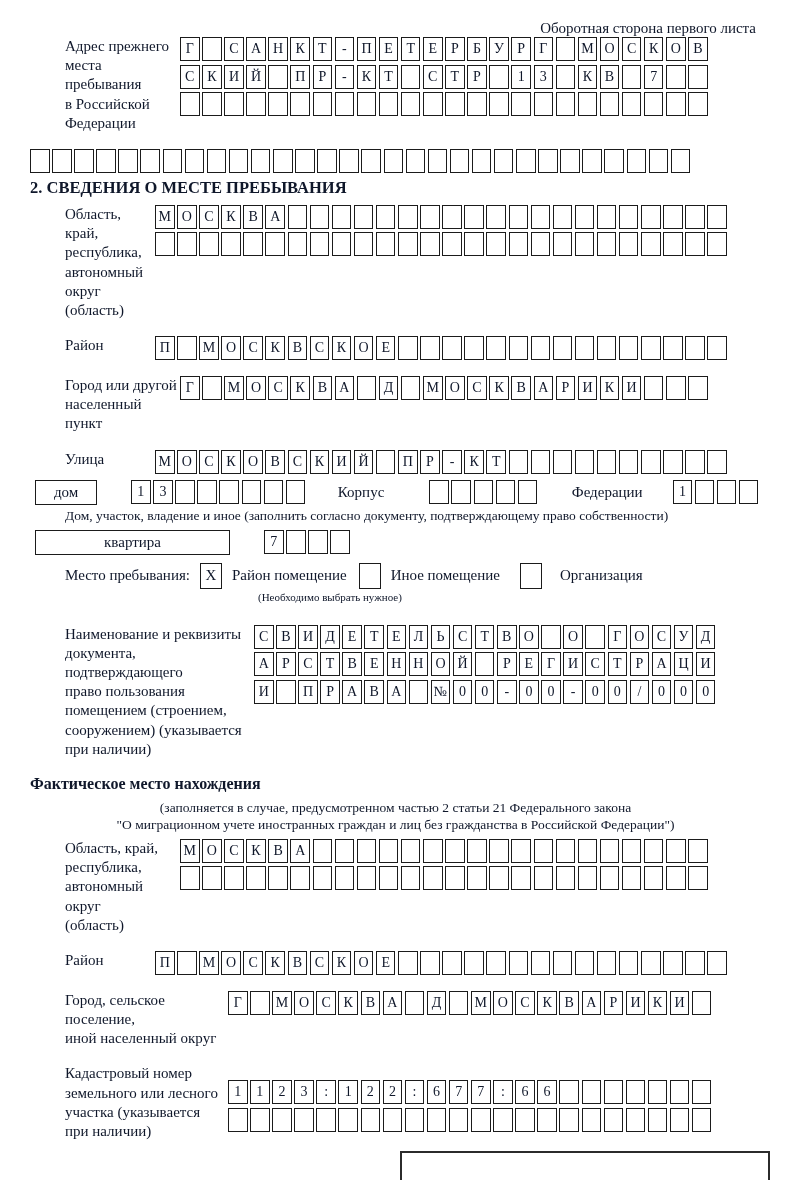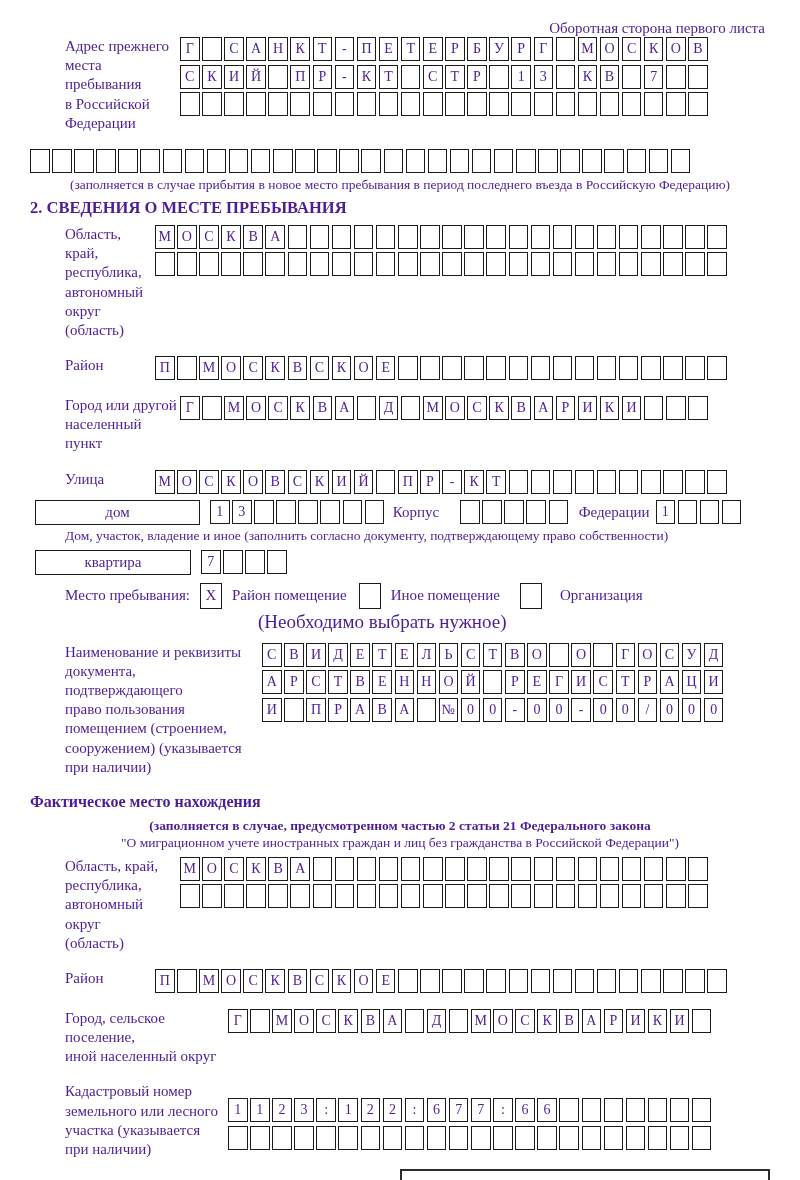--- a/index.html
+++ b/index.html
@@ -1,21 +1,21 @@
 <!DOCTYPE html>
 <html><head>
 <meta charset="utf-8">
 <style>
   * { box-sizing: border-box; margin: 0; padding: 0; }
   html, body { background: #ffffff; }
   .page {
     width: 800px; height: 1180px; margin: 0 auto; background: #fff;
     font-family: "Liberation Serif", "DejaVu Serif", serif;
-    color: #4c1d95; position: relative; overflow: hidden;
-    padding: 20px 30px 0 30px; font-size: 15px;
+    color: #0f172a; position: relative; overflow: hidden;
+    padding: 20px 39px 0 30px; font-size: 15px;
   }
   .header-note { text-align: right; padding-right: 5px; font-size: 15px; }
   .lines { white-space: pre-line; line-height: 1.28; }
   .frow { display: flex; align-items: flex-start; }
   .flabel { flex: 0 0 auto; padding-left: 35px; line-height: 1.28; }
   .cellcol > .cellrow { margin-bottom: 3.5px; }
   .cellrow { display: flex; }
   .cell {
     width: 19.5px; height: 24px; flex: 0 0 auto;
     border: 1.6px solid #1b1b1b; margin-right: 2.6px; background: #fff;
@@ -30,23 +30,23 @@
   .note-left { font-size: 13.5px; margin: 3px 0 6px 35px; }
   .sec-title { text-align: left; font-weight: bold; font-size: 16.5px; margin: 5px 0 7px 0; }
   .chk {
     width: 22px; height: 26px; border: 1.6px solid #1b1b1b; background: #fff;
     display: inline-flex; align-items: center; justify-content: center;
     font-size: 15px; flex: 0 0 auto;
   }
   .stay-row { display: flex; align-items: center; margin: 8px 0 2px 35px; }
   .stay-row .gap-s { margin: 0 10px 0 12px; }
   .inline-lbl { white-space: nowrap; }
-  .house-row { display: flex; align-items: center; margin: 6px 0 0 5px; }
+  .house-row { display: flex; align-items: center; margin: 6px 0 0 5px; gap: 24px; }
   .stamp-box { width: 370px; height: 175px; border: 2px solid #2b2b2b; margin: 10px 0 0 370px; background: #fff; }
-  .mt2 { margin-top: 16px; } .mt4 { margin-top: 4px; gap: 8px; } .mt6 { margin-top: 6px; } .mt8 { margin-top: 0; }
+  .mt2 { margin-top: 16px; } .mt4 { margin-top: 4px; } .mt6 { margin-top: 6px; } .mt8 { margin-top: 0; }
 </style>
 </head>
 <body>
 
 <div class="page">
 
   <div class="header-note">Оборотная сторона первого листа</div>
 
   <div class="frow mt8">
     <div class="flabel lines" style="width:150px;">Адрес прежнего
@@ -159,21 +159,20 @@
       <span class="cell"></span>
       <span class="cell"></span>
       <span class="cell"></span>
       <span class="cell"></span>
       <span class="cell"></span>
       <span class="cell"></span>
       <span class="cell"></span>
       <span class="cell"></span>
       <span class="cell"></span>
     </div>
-  <div class="note-center">(заполняется в случае прибытия в новое место пребывания в период последнего въезда в Российскую Федерацию)</div>
 
   <div class="sec-title">2. СВЕДЕНИЯ О МЕСТЕ ПРЕБЫВАНИЯ</div>
 
   <div class="frow">
     <div class="flabel lines" style="width:125px;">Область, край,
 республика,
 автономный
 округ (область)</div>
     <div class="cellcol">
       <div class="cellrow">
@@ -354,39 +353,39 @@
     <div class="cellrow">
         <span class="cell">1</span>
         <span class="cell"></span>
         <span class="cell"></span>
         <span class="cell"></span>
       </div>
   </div>
   <div class="note-left">Дом, участок, владение и иное (заполнить согласно документу, подтверждающему право собственности)</div>
 
   <div class="house-row" style="margin-top:2px;">
-    <div class="widebox" style="width:156px;">квартира</div>
+    <div class="widebox" style="width:195px;">квартира</div>
     <div class="cellrow" style="margin-left:10px;">
         <span class="cell">7</span>
         <span class="cell"></span>
         <span class="cell"></span>
         <span class="cell"></span>
       </div>
   </div>
 
   <div class="stay-row">
     <span class="inline-lbl">Место пребывания:</span>
     <span class="chk" style="margin-left:10px;">X</span>
     <span class="inline-lbl" style="margin-left:10px;">Район помещение</span>
     <span class="chk gap-s"></span>
     <span class="inline-lbl">Иное помещение</span>
     <span class="chk" style="margin:0 18px 0 20px;"></span>
     <span class="inline-lbl">Организация</span>
   </div>
-  <div style="padding-left:228px;font-size:19px;margin-bottom:10px;">(Необходимо выбрать нужное)</div>
+  <div style="padding-left:228px;font-size:11px;margin-bottom:22px;">(Необходимо выбрать нужное)</div>
 
   <div class="frow mt4">
     <div class="flabel lines" style="width:224px;">Наименование и реквизиты
 документа, подтверждающего
 право пользования
 помещением (строением,
 сооружением) (указывается
 при наличии)</div>
     <div class="cellcol">
       <div class="cellrow">
@@ -455,21 +454,21 @@
           <span class="cell">0</span>
           <span class="cell">/</span>
           <span class="cell">0</span>
           <span class="cell">0</span>
           <span class="cell">0</span>
         </div>
     </div>
   </div>
 
   <div class="sec-title" style="font-size:16px;margin-top:16px;">Фактическое место нахождения</div>
-  <div class="note-center" style="margin-top:0;font-weight:bold;">(заполняется в случае, предусмотренном частью 2 статьи 21 Федерального закона</div>
+  <div class="note-center" style="margin-top:0;">(заполняется в случае, предусмотренном частью 2 статьи 21 Федерального закона</div>
   <div class="note-center" style="margin-top:1px;">"О миграционном учете иностранных граждан и лиц без гражданства в Российской Федерации")</div>
 
   <div class="frow mt6">
     <div class="flabel lines" style="width:150px;">Область, край,
 республика,
 автономный округ
 (область)</div>
     <div class="cellcol">
       <div class="cellrow">
           <span class="cell">М</span>

